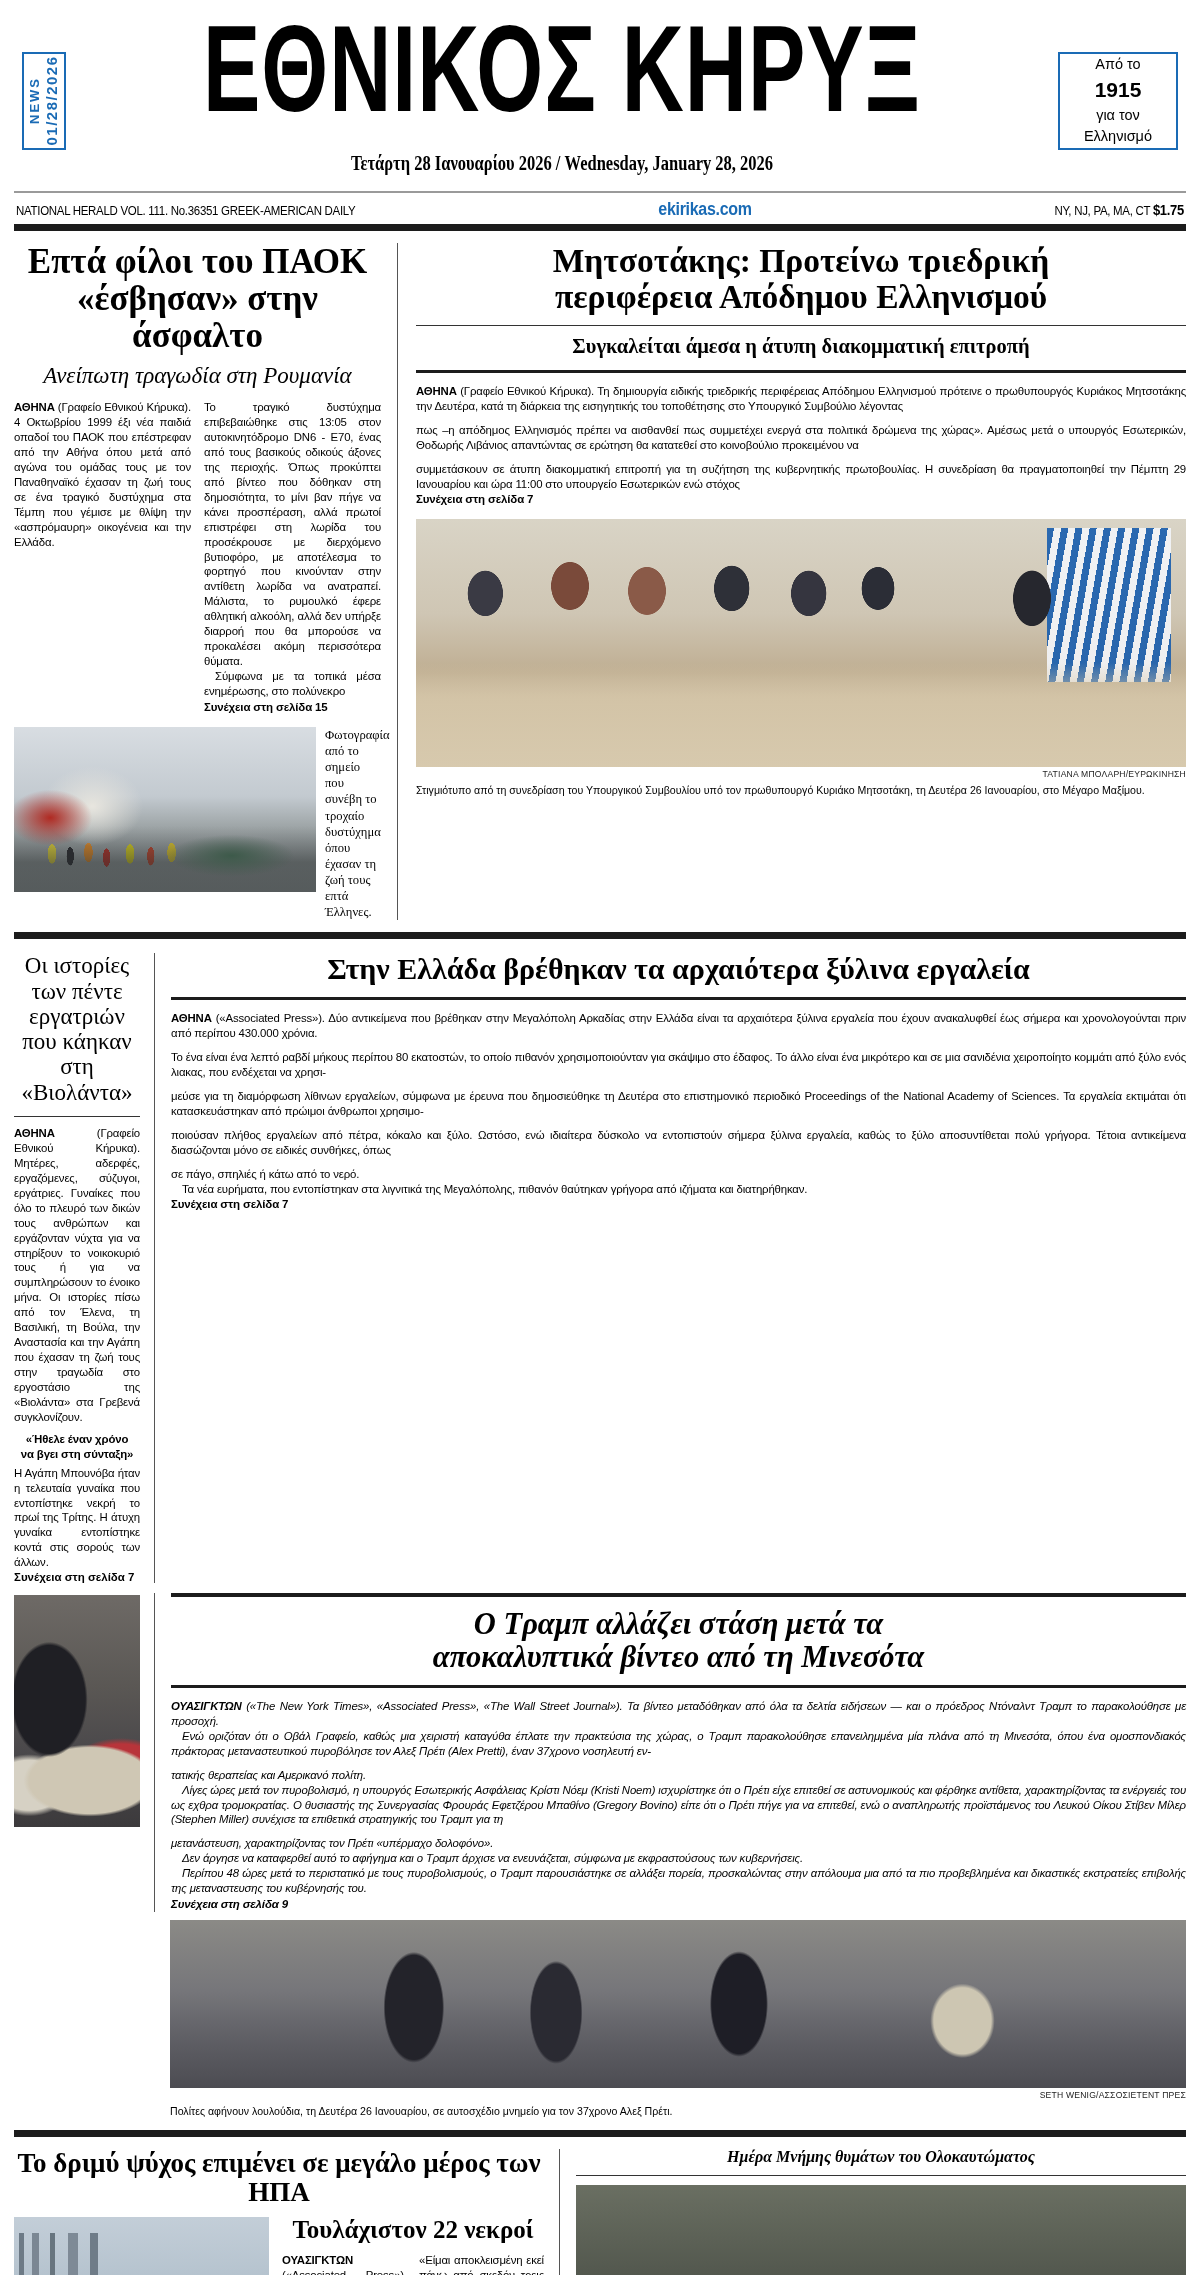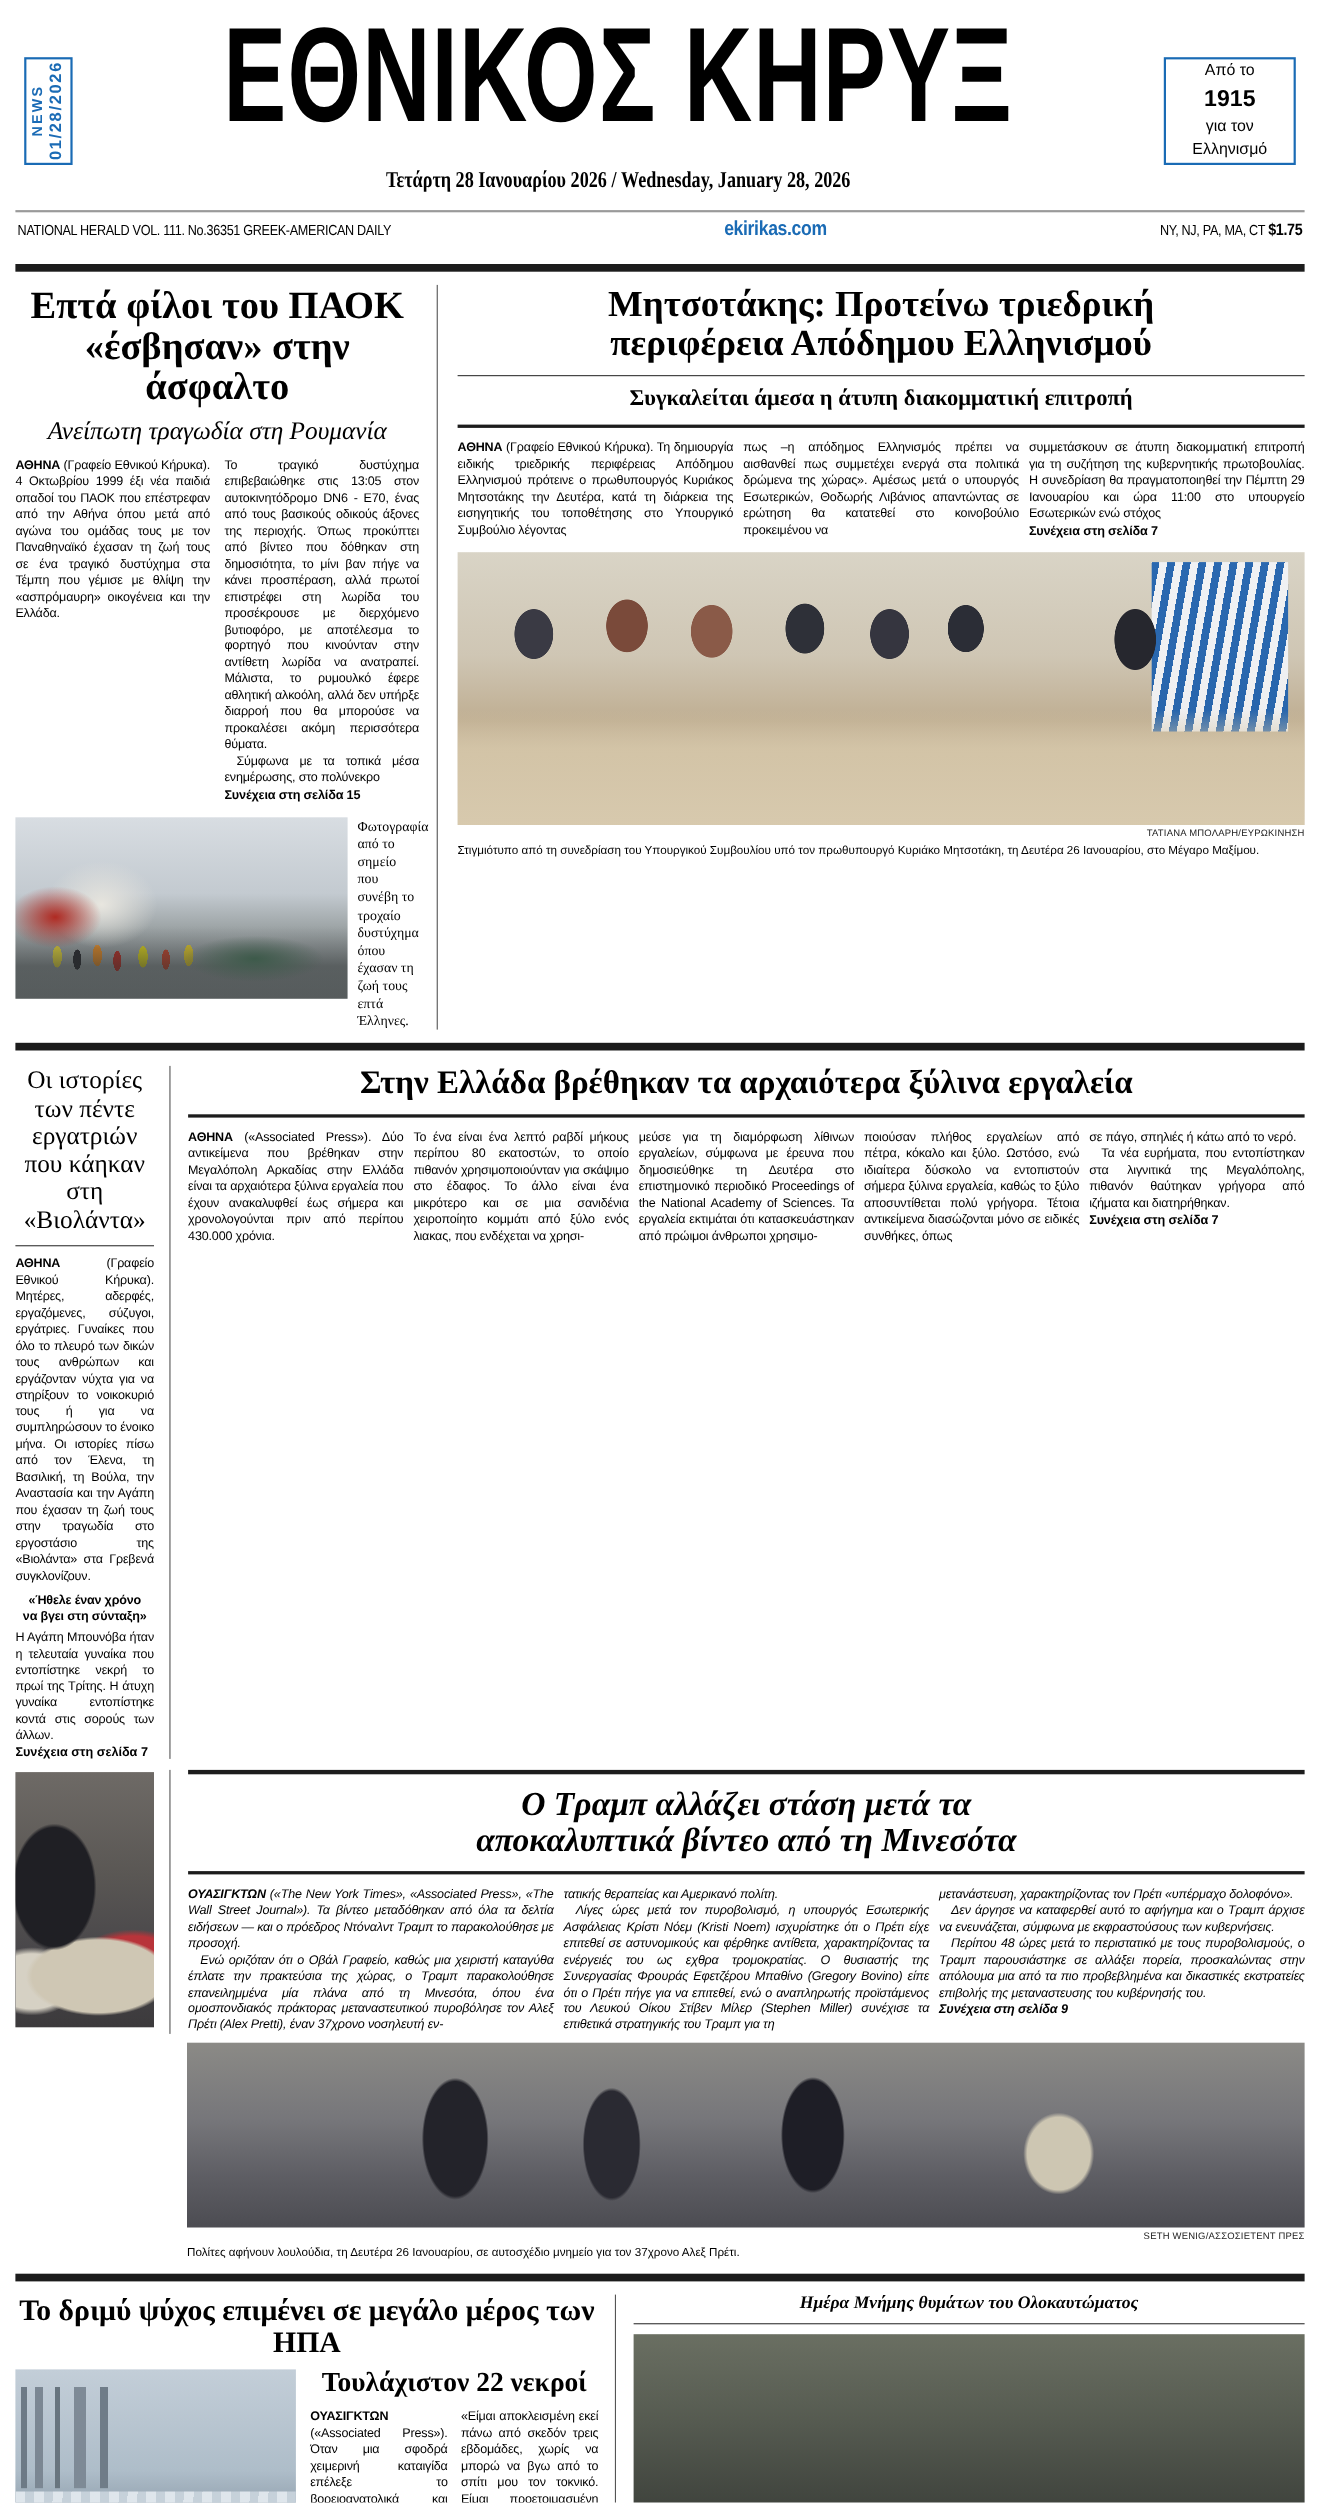--- a/index.html
+++ b/index.html
@@ -38,21 +38,21 @@
 
   .since-badge { border: 2px solid #1a6bb5; width: 120px; height: 98px;
       display: flex; flex-direction: column; align-items: center; justify-content: center;
       font-family: "Liberation Sans", sans-serif; font-size: 14.5px; line-height: 1.45; }
   .since-badge .yr { font-weight: bold; font-size: 21px; }
 
   
   .rule-thin { border-top: 2px solid #9a9a9a; margin: 16px 0 0 0; }
   .infobar { display: flex; align-items: baseline; justify-content: space-between;
       font-family: "Liberation Sans", sans-serif; font-size: 11.5px;
-      padding: 7px 2px 22px 2px; letter-spacing: -0.3px; }
+      padding: 7px 2px 6px 2px; letter-spacing: -0.3px; }
   .infobar .left { transform: scaleY(1.15); transform-origin: left; }
   .infobar .site { color: #1a6bb5; font-weight: bold; font-size: 16px;
       transform: scaleY(1.15); }
   .infobar .right { transform: scaleY(1.15); transform-origin: right; }
   .infobar .right b { font-size: 13px; }
   .rule-black { border-top: 7px solid #1c1c1c; }
 
   
   .hl { font-weight: bold; line-height: 1.06; text-align: center; }
   .sub-hl { font-style: italic; text-align: center; line-height: 1.12; }
@@ -76,21 +76,21 @@
 
   .hl-left { font-size: 35px; }
   .sub-left { font-size: 23px; margin-top: 9px; }
   .hl-right { font-size: 33.5px; }
   .sub-right { font-size: 20.5px; margin-top: 10px; font-style: normal;
       font-weight: bold; }
   .rule-med { border-top: 3px solid #1c1c1c; margin-top: 12px; }
 
   .cols2 { display: flex; gap: 13px; margin-top: 11px; }
   .cols2 > div { flex: 1; }
-  .cols3 { display: flex; gap: 9px; margin-top: 11px; }
+  .cols3 { display: flex; gap: 9px; margin-top: 11px; flex-direction: column; }
   .cols3 > div { flex: 1; }
 
   
   .photo { position: relative; overflow: hidden; background: #c8cdd2; }
   .ph-crash { height: 165px; background:
       linear-gradient(180deg, #d8dde2 0%, #c3cad0 42%, #9fa6a8 60%, #8e9496 100%); }
   .ph-crash::after { content:""; position:absolute; inset:0;
       background:
         radial-gradient(ellipse 60px 40px at 12% 55%, #b02a22 0%, rgba(176,42,34,0) 70%),
         radial-gradient(ellipse 70px 55px at 26% 48%, #e8e6df 0%, rgba(232,230,223,0) 72%),

